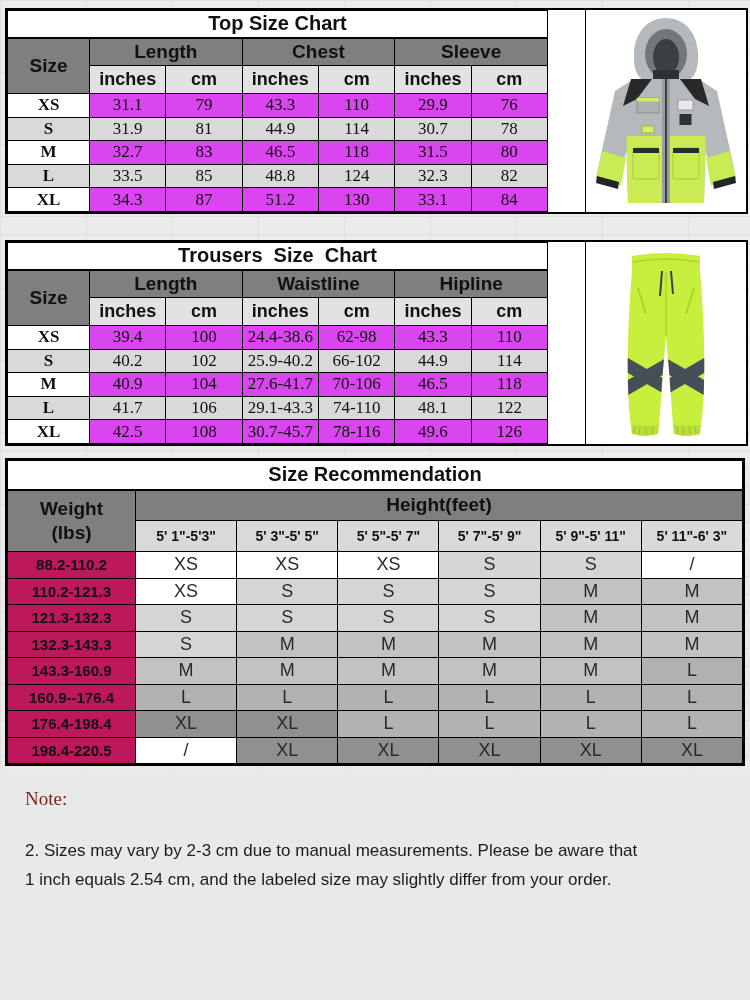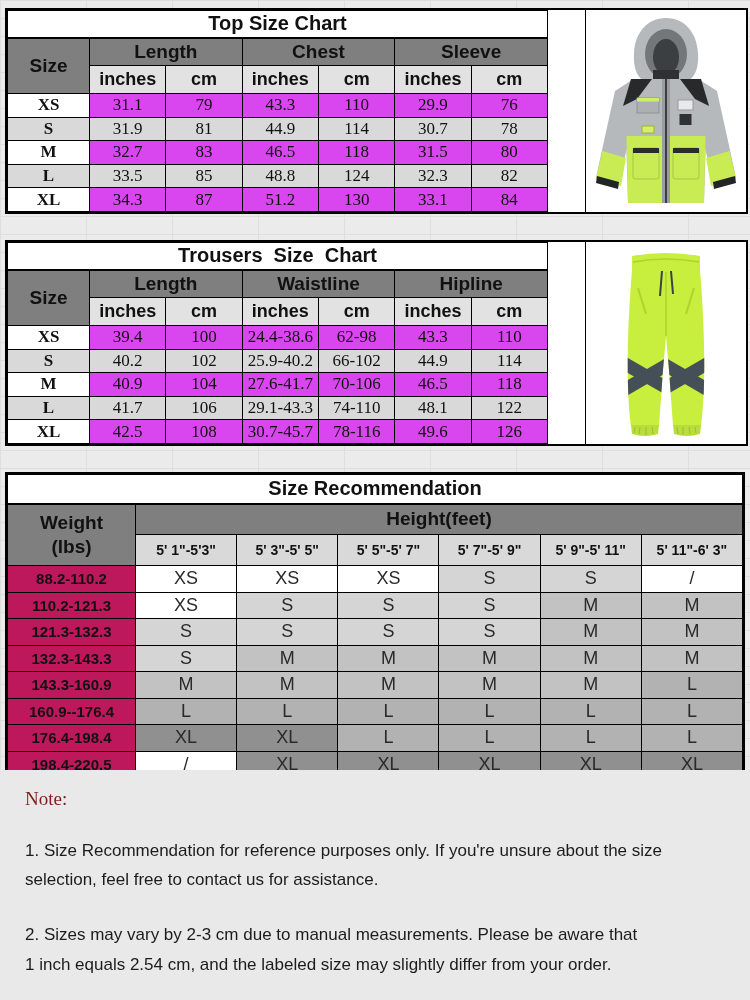--- a/index.html
+++ b/index.html
@@ -14,21 +14,21 @@
     position:relative;
     color:#111;
   }
   .panel {
     position:absolute; left:5px; width:743px;
     background:#fff; border:2px solid #000;
     display:flex; align-items:stretch;gap:37px;
   }
   #panel-top    { top:8px;   height:206px; }
   #panel-trous  { top:240px; height:206px; }
-  #panel-rec    { top:472px; height:308px; left:5px; width:740px; display:block; }
+  #panel-rec    { top:458px; height:308px; left:5px; width:740px; display:block; }
   .note-area {
     position:absolute; left:0; top:770px; width:750px; height:230px;
     background:#e9e9e9;
   }
 
   table { border-collapse:collapse; table-layout:fixed; }
   .measure-table { width:578px; height:100%; }
   .measure-table td, .measure-table th { border:1px solid #000; text-align:center; vertical-align:middle; overflow:hidden; }
   .title-cell {
     font-family:"Liberation Sans", sans-serif;
@@ -402,17 +402,15 @@
           <td style="background: rgb(144, 144, 144);">XL</td>
           <td style="background: rgb(144, 144, 144);">XL</td>
           <td style="background: rgb(144, 144, 144);">XL</td>
         </tr>
       </tbody>
   </table>
 </div>
 
 <div class="note-area">
   <div class="note-title">Note:</div>
-  <p class="note-p">1. Size Recommendation for reference purposes only. If you're unsure about the size
-selection, feel free to contact us for assistance.</p>
   <p class="note-p">2. Sizes may vary by 2-3 cm due to manual measurements. Please be aware that
 1 inch equals 2.54 cm, and the labeled size may slightly differ from your order.</p>
 </div>
 
 </body></html>

